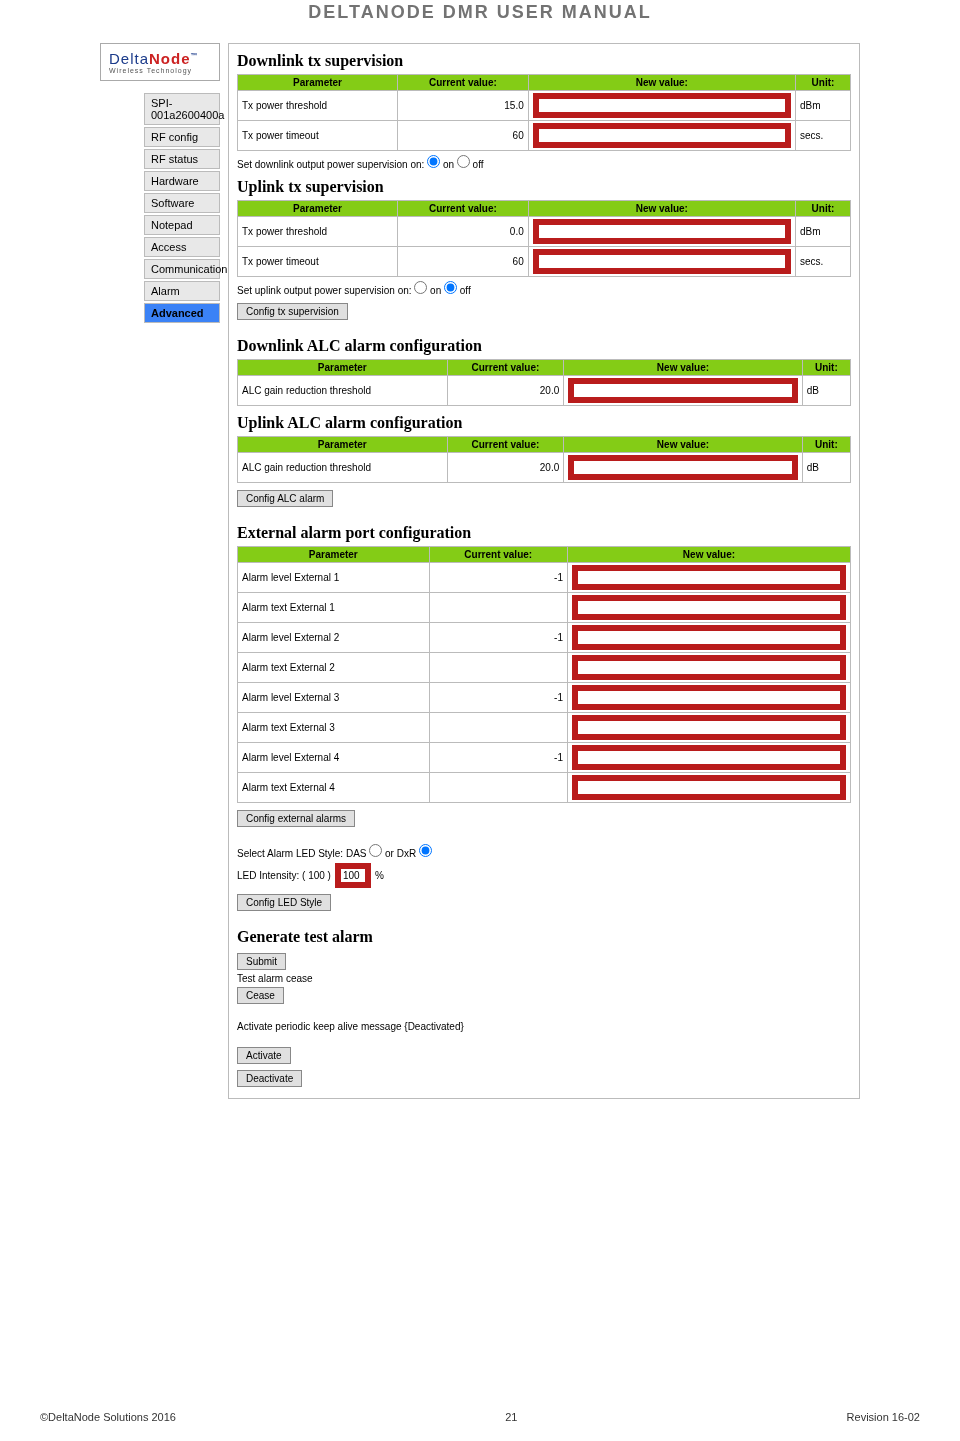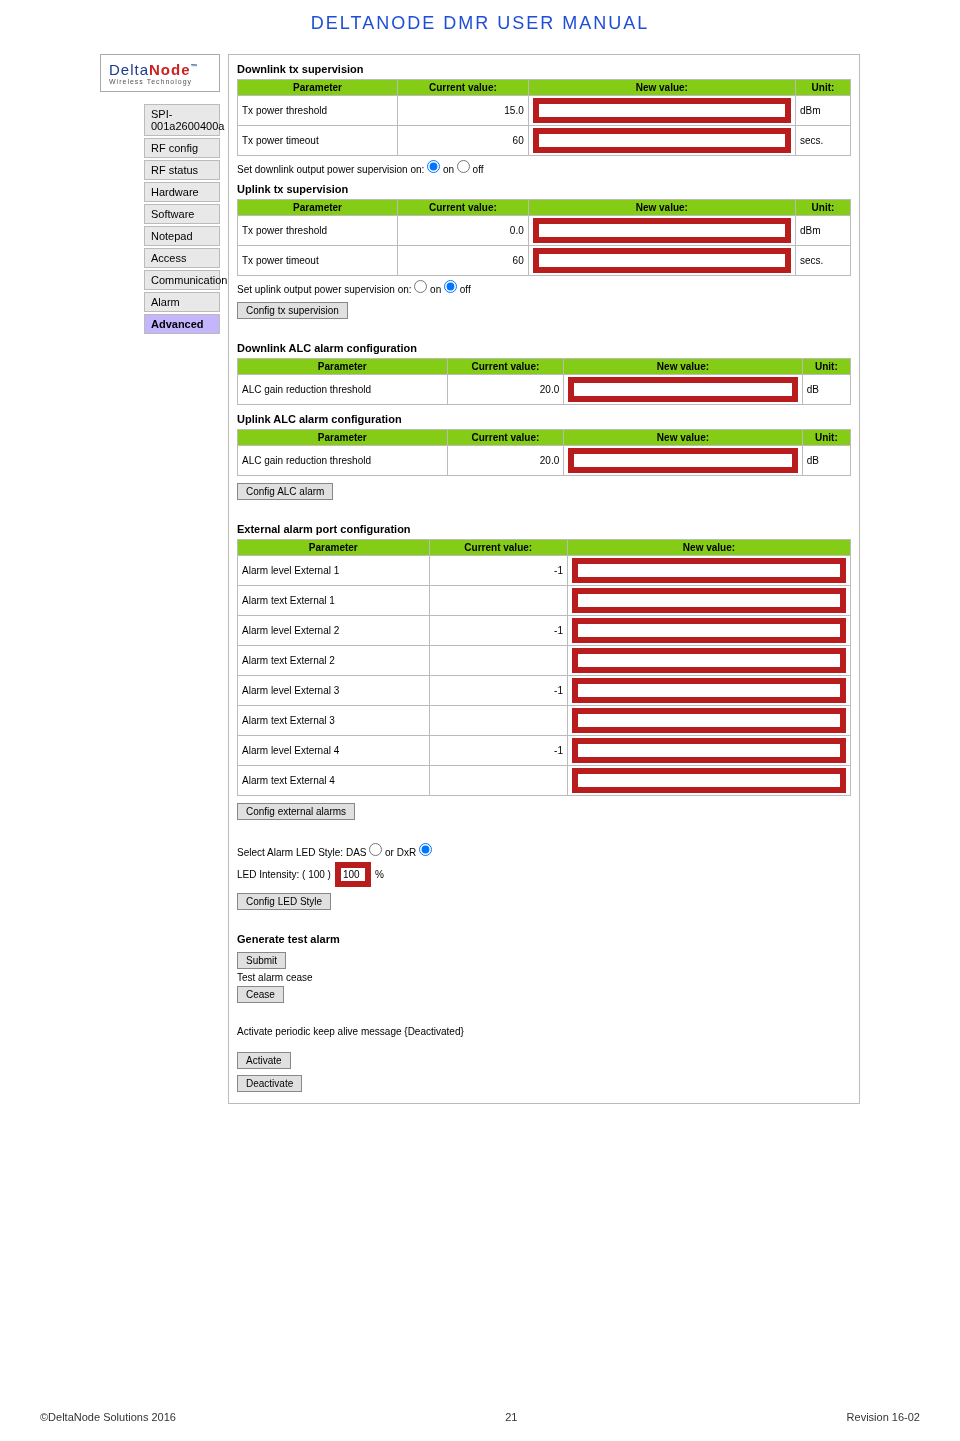--- a/index.html
+++ b/index.html
@@ -6,25 +6,25 @@
     body {
       font-family: Arial, sans-serif;
       font-size: 11px;
       background: #fff;
       color: #000;
       width: 960px;
       min-height: 1441px;
     }
     .page-header {
       text-align: center;
-      padding: 13px 0 10px 0;
+      padding: 2px 0 10px 0;
       font-size: 18px;
-      font-weight: normal;
+      font-weight: bold;
       letter-spacing: 2px;
-      color: #1d4ed8;
+      color: #737373;
       text-transform: uppercase;
     }
     .page-footer {
       position: absolute;
       bottom: 18px;
       left: 0; right: 0;
       display: flex;
       justify-content: space-between;
       padding: 0 40px;
       font-size: 11px;
@@ -71,34 +71,35 @@
       margin-left: 44px;
     }
     .nav-item {
       background: #e8e8e8;
       border: 1px solid #bbb;
       padding: 3px 6px;
       cursor: pointer;
       font-size: 11px;
     }
     .nav-item.active {
-      background: #c4b5fd;
+      background: #3b82f6;
       font-weight: bold;
     }
     .content-area {
       flex: 1;
       border: 1px solid #bbb;
       padding: 8px;
       background: #fff;
     }
     .section-title {
-      font-size: 11px;
+      font-size: 16px;
       font-weight: bold;
       margin-bottom: 4px;
       margin-top: 8px;
+      font-family: Liberation Serif, serif;
     }
     .section-title:first-child { margin-top: 0; }
     table.config-table {
       width: 100%;
       border-collapse: collapse;
       margin-bottom: 4px;
       font-size: 10px;
     }
     table.config-table th, table.config-table td {
       border: 1px solid #bbb;
@@ -123,21 +124,21 @@
     }
     .btn {
       border: 1px solid #888;
       background: #e0e0e0;
       padding: 2px 8px;
       font-size: 10px;
       cursor: pointer;
       margin: 3px 0;
     }
     .small-section {
-      margin-top: 20px;
+      margin-top: 14px;
     }
     .inline-label {
       font-size: 10px;
     }
     .led-row {
       display: flex;
       align-items: center;
       gap: 4px;
       margin: 3px 0;
       font-size: 10px;

